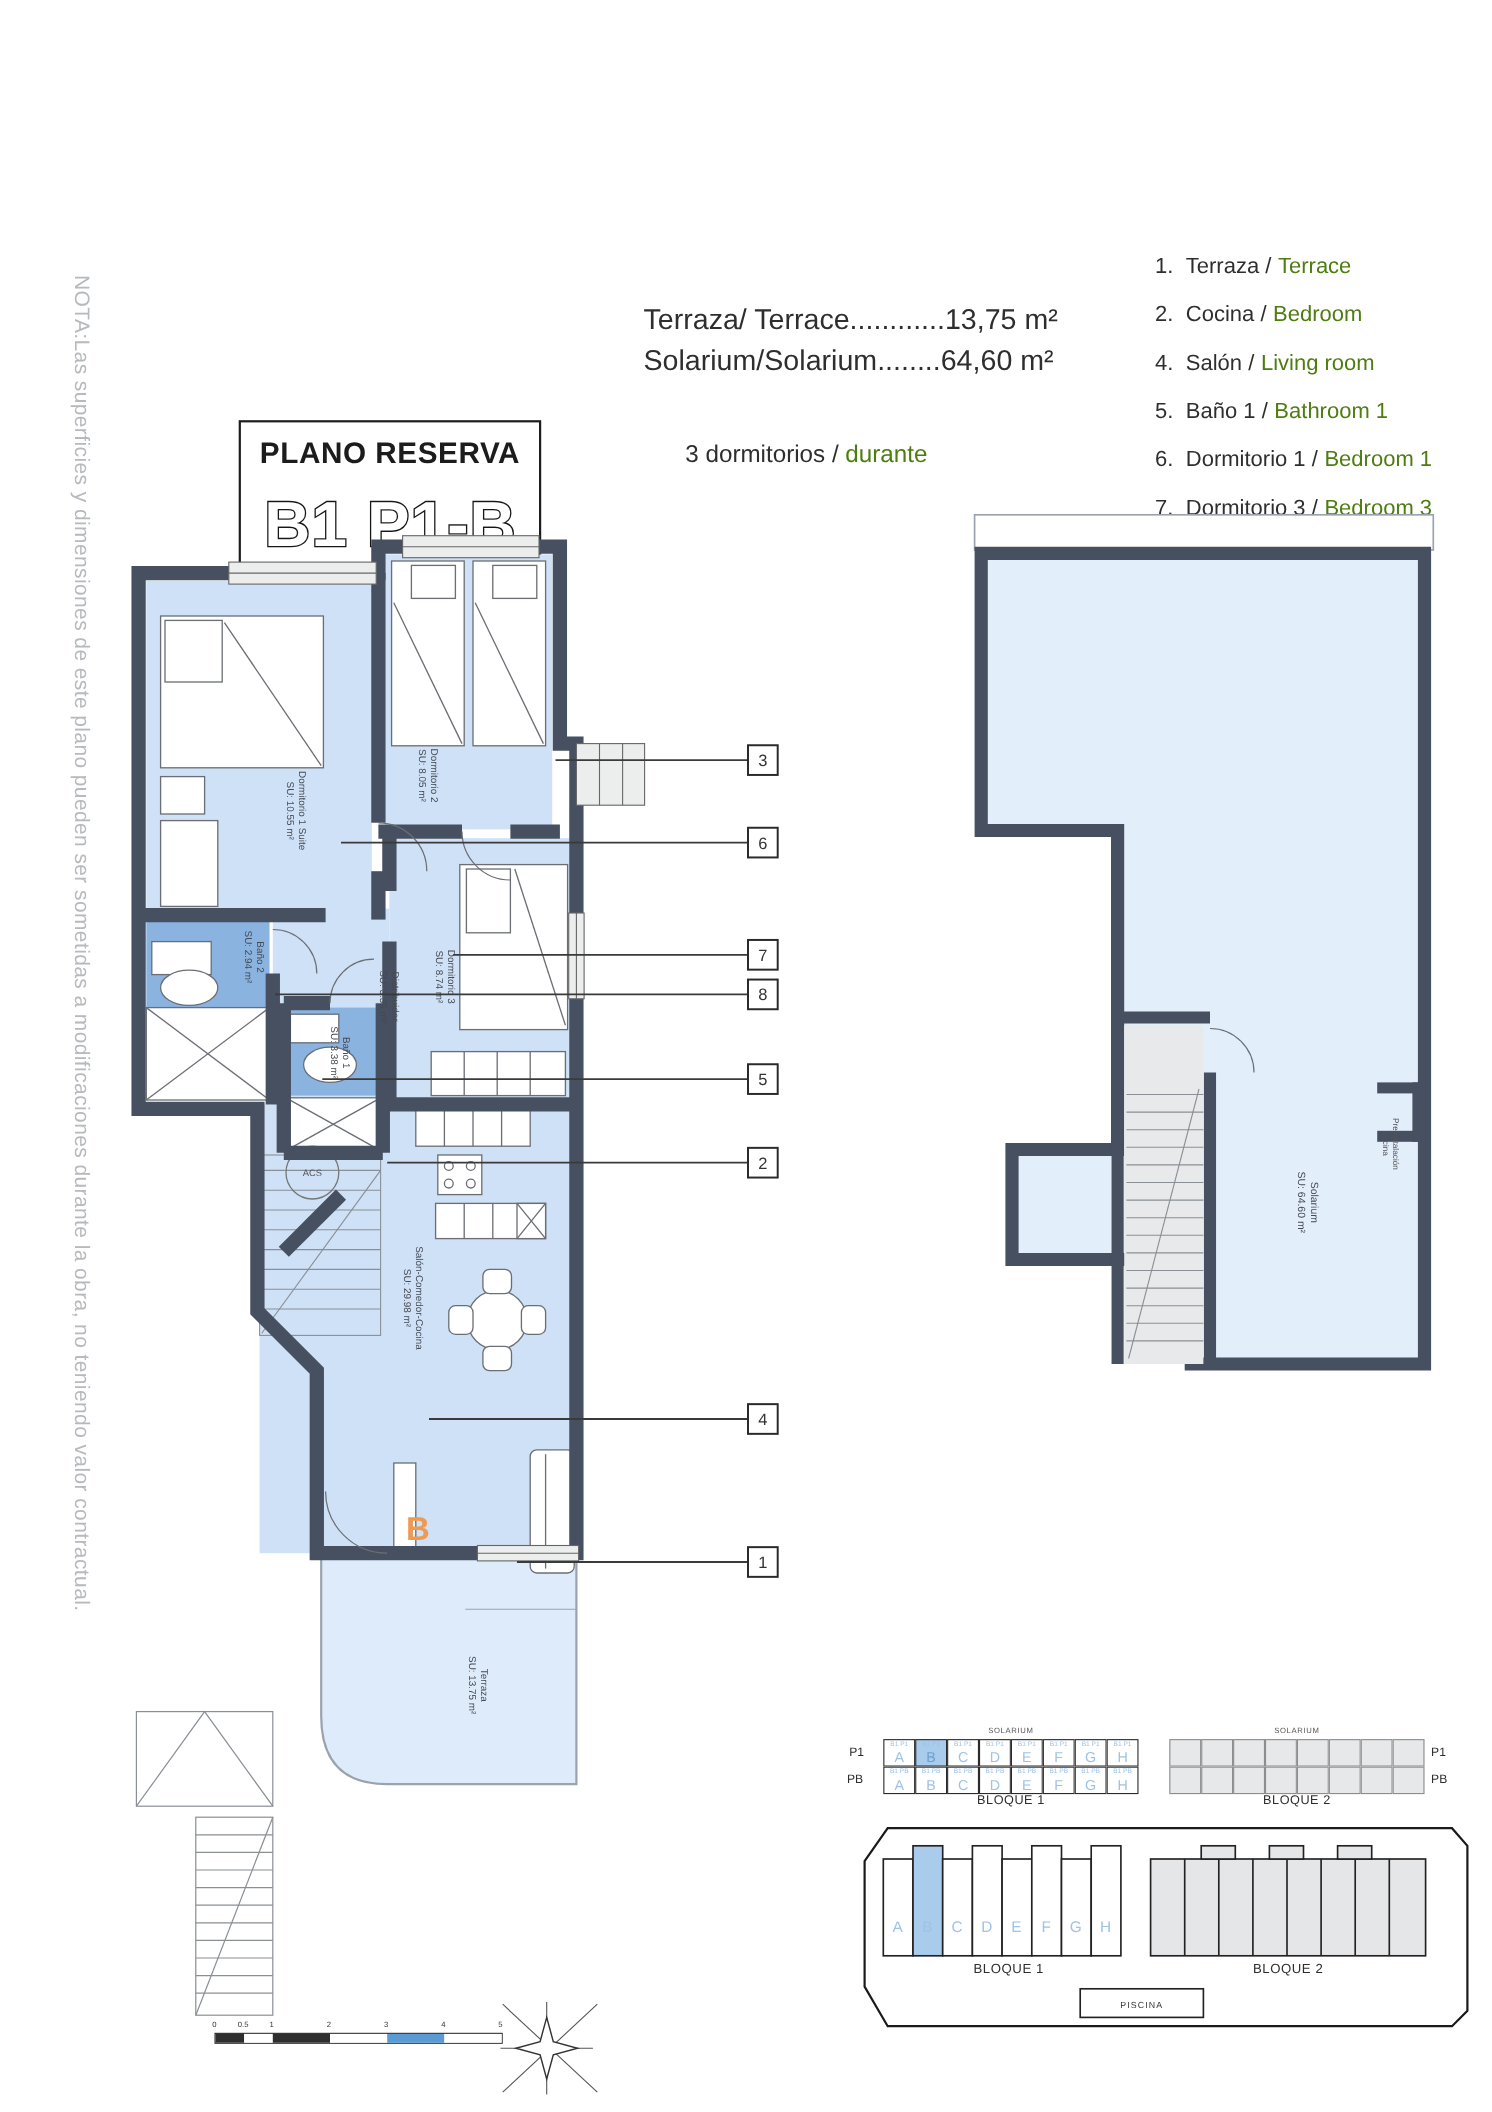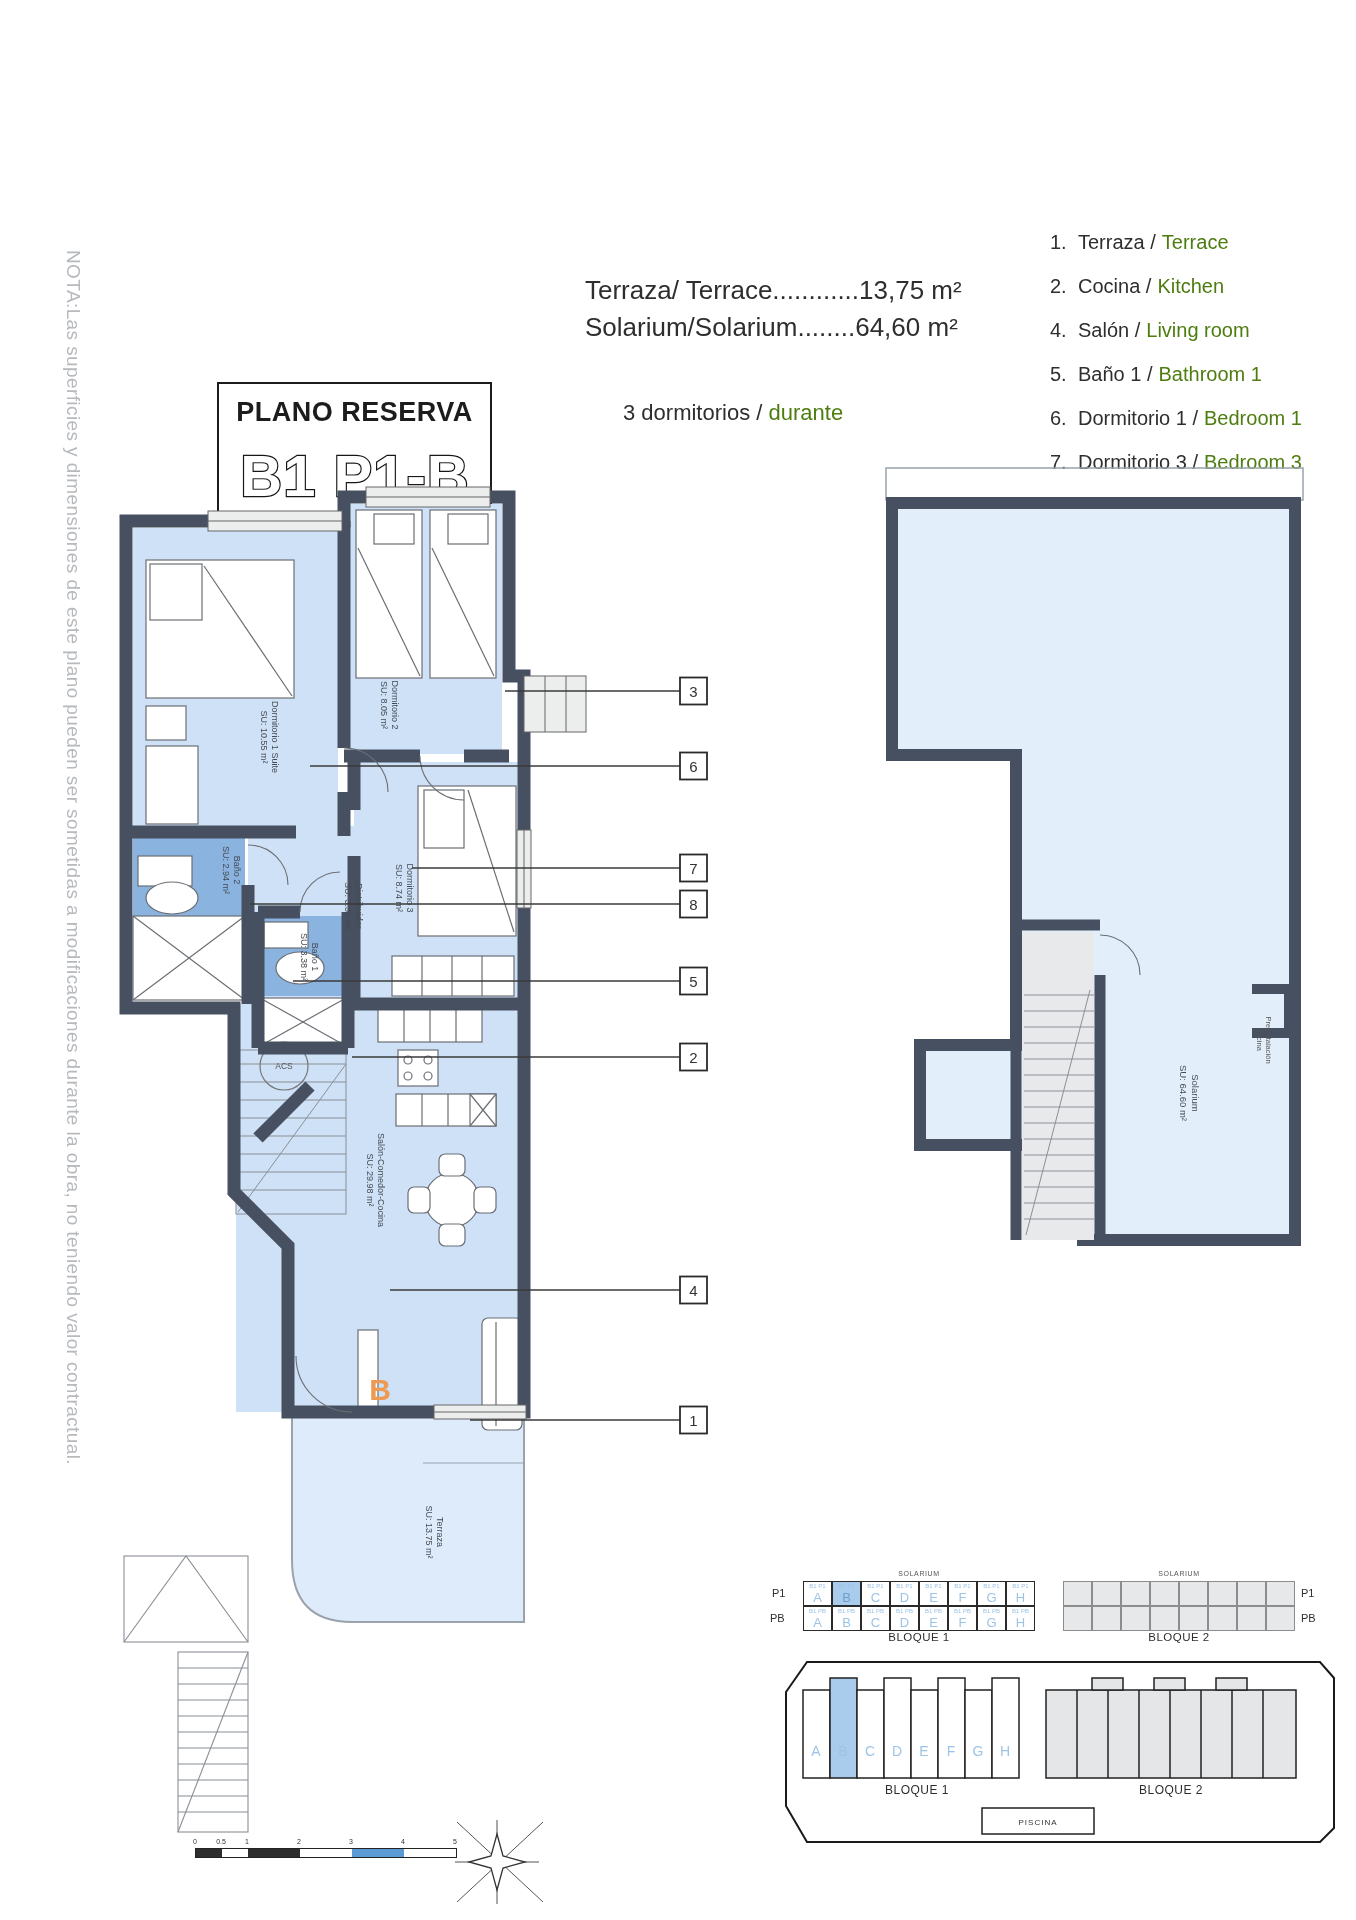--- a/index.html
+++ b/index.html
@@ -64,21 +64,21 @@
     <div>Terraza/ Terrace............13,75 m²</div>
     <div>Solarium/Solarium........64,60 m²</div>
   </div>
   <div class="bedrooms">
     <span>3 dormitorios /</span>
     <span class="blue">durante</span>
   </div>
 
   <ol class="legend">
     <li><span class="num">1.</span><span class="es">Terraza /</span><span class="blue">Terrace</span></li>
-    <li><span class="num">2.</span><span class="es">Cocina /</span><span class="blue">Kitchen</span></li>
+    <li><span class="num">2.</span><span class="es">Cocina /</span><span class="blue">Bedroom</span></li>
     <li><span class="num">4.</span><span class="es">Salón /</span><span class="blue">Living room</span></li>
     <li><span class="num">5.</span><span class="es">Baño 1 /</span><span class="blue">Bathroom 1</span></li>
     <li><span class="num">6.</span><span class="es">Dormitorio 1 /</span><span class="blue">Bedroom 1</span></li>
     <li><span class="num">7.</span><span class="es">Dormitorio 3 /</span><span class="blue">Bedroom 3</span></li>
     <li><span class="num">8.</span><span class="es">Baño 2 /</span><span class="blue">Bathroom 2</span></li>
   </ol>
 
   <svg class="svg-abs" style="left:100px;top:455px;" width="620" height="1440" viewBox="100 455 620 1440">
 
     <g>

